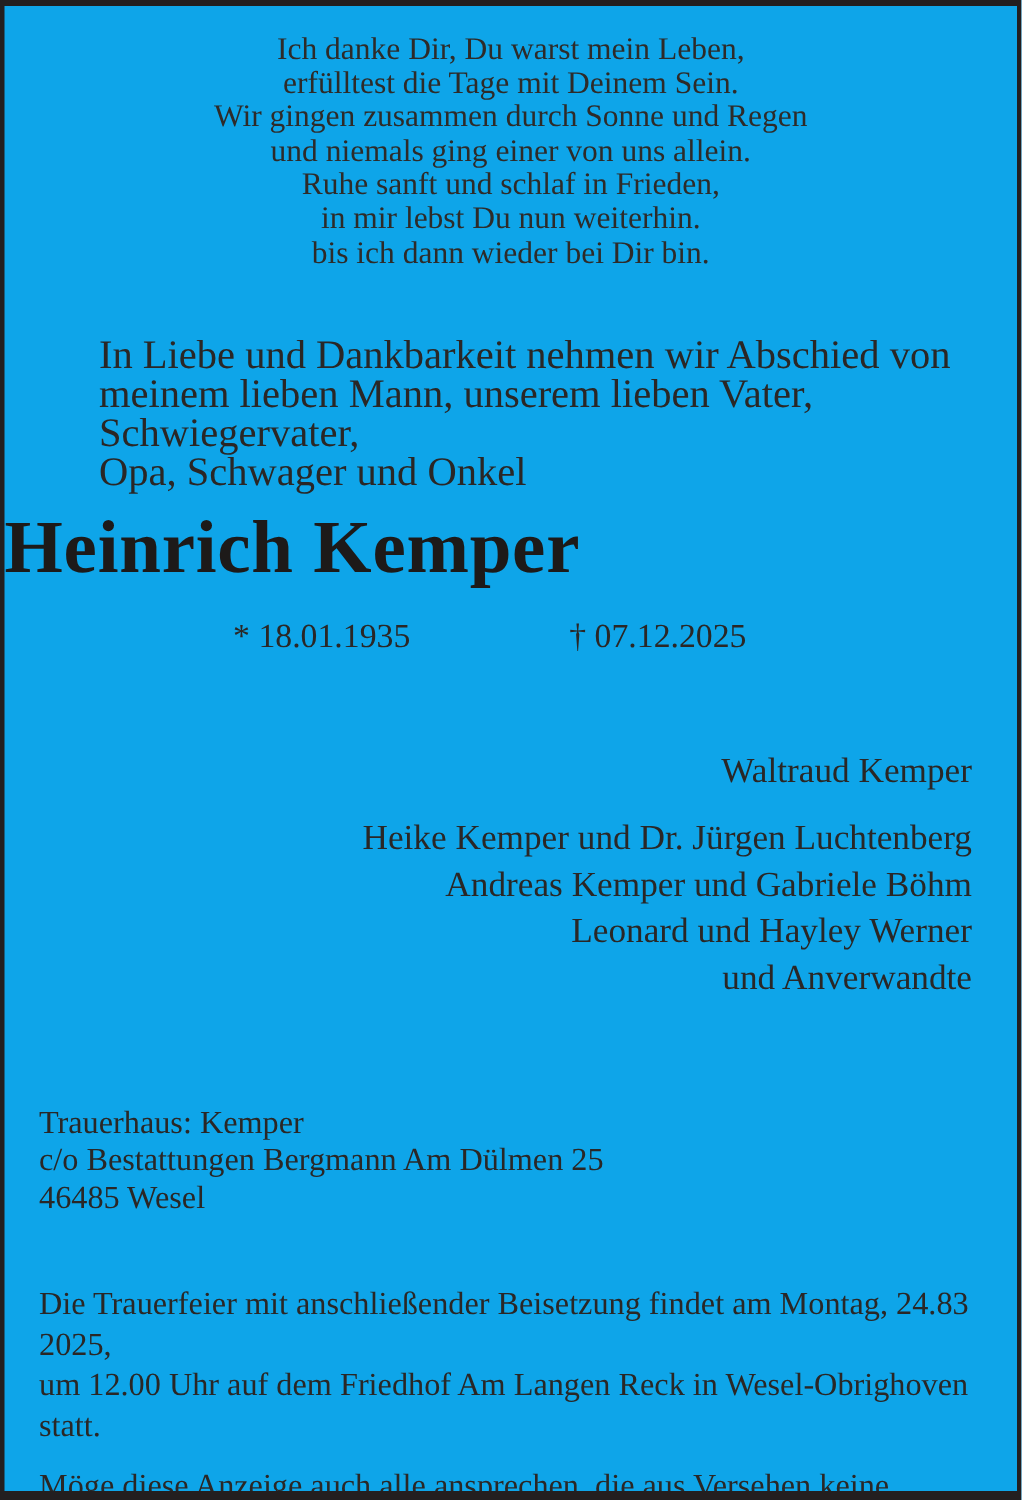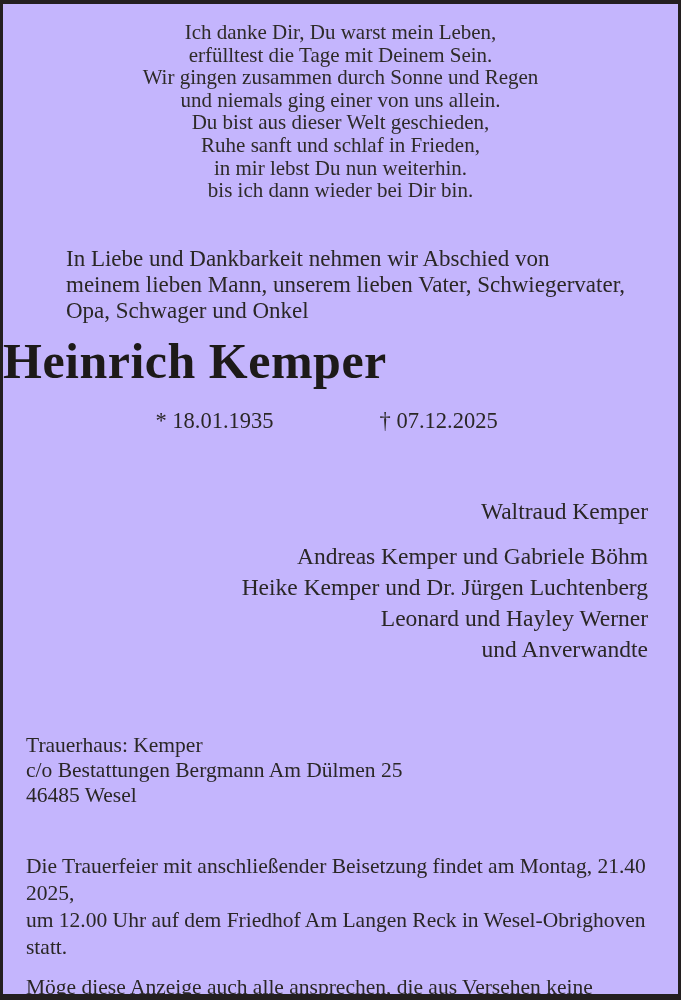--- a/index.html
+++ b/index.html
@@ -5,39 +5,39 @@
   html, body {
     margin: 0;
     padding: 0;
     background: #ffffff;
   }
   .frame {
     position: relative;
     box-sizing: border-box;
     width: 681px;
     height: 1000px;
-    background: #c4b5fd;
+    background: #0ea5e9;
     border-top: 4px solid #231f20;
     border-left: 3px solid #231f20;
     border-right: 3px solid #231f20;
     border-bottom: 6px solid #231f20;
     font-family: "Liberation Serif", "DejaVu Serif", serif;
     color: #2a2726;
     overflow: hidden;
   }
   .poem {
     margin-top: 17px;
     text-align: center;
     font-size: 21px;
     line-height: 22.6px;
     color: #2e2b29;
   }
   .intro {
     margin: 44px 38px 0 63px;
-    font-size: 23px;
+    font-size: 27px;
     line-height: 26px;
   }
   .deceased-name {
     margin-top: 10px;
     text-align: left;
     font-size: 50px;
     line-height: 55px;
     font-weight: bold;
     color: #1d1a19;
     letter-spacing: 0.5px;
@@ -79,55 +79,54 @@
 </head>
 <body>
 
 <div class="frame">
 
   <div class="poem">
     <div>Ich danke Dir, Du warst mein Leben,</div>
     <div>erfülltest die Tage mit Deinem Sein.</div>
     <div>Wir gingen zusammen durch Sonne und Regen</div>
     <div>und niemals ging einer von uns allein.</div>
-    <div>Du bist aus dieser Welt geschieden,</div>
     <div>Ruhe sanft und schlaf in Frieden,</div>
     <div>in mir lebst Du nun weiterhin.</div>
     <div>bis ich dann wieder bei Dir bin.</div>
   </div>
 
   <div class="intro">
     <div>In Liebe und Dankbarkeit nehmen wir Abschied von</div>
     <div>meinem lieben Mann, unserem lieben Vater, Schwiegervater,</div>
     <div>Opa, Schwager und Onkel</div>
   </div>
 
   <div class="deceased-name">Heinrich Kemper</div>
 
   <div class="dates">
     <span>* 18.01.1935</span>
     <span>† 07.12.2025</span>
   </div>
 
   <div class="mourners">
     <div class="spouse-line">Waltraud Kemper</div>
+    <div>Heike Kemper und Dr. Jürgen Luchtenberg</div>
     <div>Andreas Kemper und Gabriele Böhm</div>
-    <div>Heike Kemper und Dr. Jürgen Luchtenberg</div>
     <div>Leonard und Hayley Werner</div>
     <div>und Anverwandte</div>
   </div>
 
   <div class="house">
     <div>Trauerhaus: Kemper</div>
     <div>c/o Bestattungen Bergmann Am Dülmen 25</div>
     <div>46485 Wesel</div>
   </div>
 
   <div class="funeral">
-    <div>Die Trauerfeier mit anschließender Beisetzung findet am Montag, 21.40 2025,</div>
+    <div>Die Trauerfeier mit anschließender Beisetzung findet am Montag, 24.83 2025,</div>
     <div>um 12.00 Uhr auf dem Friedhof Am Langen Reck in Wesel-Obrighoven statt.</div>
   </div>
 
   <div class="note">
     <div>Möge diese Anzeige auch alle ansprechen, die aus Versehen keine besondere</div>
 
   </div>
 
 </div>
 

